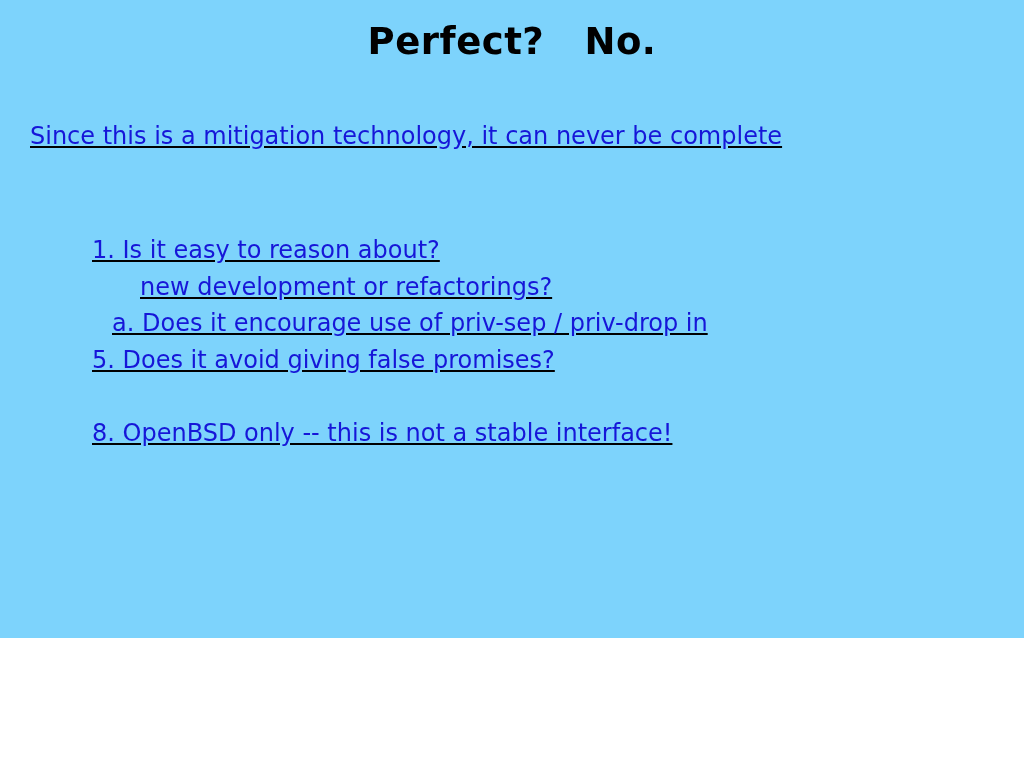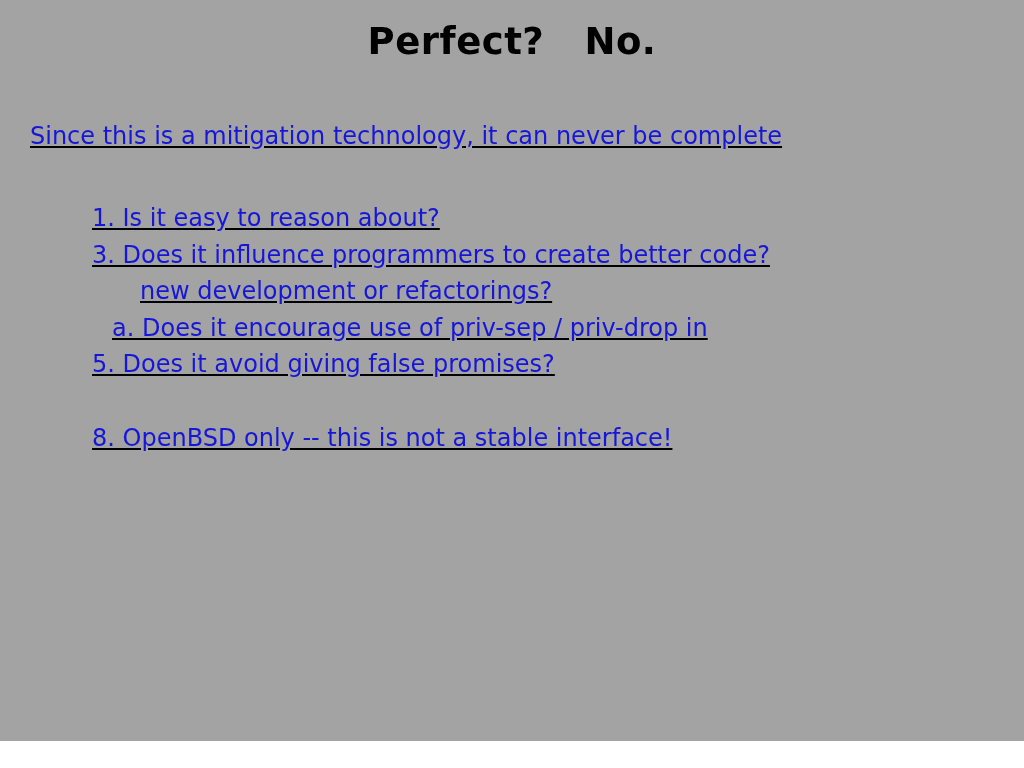--- a/index.html
+++ b/index.html
@@ -9,22 +9,22 @@
   body {
     width: 1024px;
     height: 768px;
     background: #ffffff;
     font-family: "Liberation Sans", sans-serif;
     overflow: hidden;
   }
   .slide {
     position: relative;
     width: 1024px;
-    height: 741px;
-    background: #a3a3a3;
+    height: 638px;
+    background: #7dd3fc;
   }
   .slide-title {
     position: absolute;
     top: 20px;
     left: 0;
     width: 1024px;
     text-align: center;
     font-family: "DejaVu Sans", sans-serif;
     font-weight: bold;
     font-size: 37px;
@@ -43,20 +43,21 @@
     font-family: "DejaVu Sans", sans-serif;
     font-size: 24px;
     color: #1616d8;
     line-height: 36px;
     white-space: pre;
   }
   .para-gap {
     height: 46px;
   }
   .list-block {
+    margin-top: 32px;
     padding-left: 62px;
   }
   .list-line {
     font-family: "DejaVu Sans", sans-serif;
     font-size: 24px;
     color: #1616d8;
     line-height: 36.5px;
     white-space: pre;
   }
   .indent-a {
@@ -81,21 +82,20 @@
     <div class="para">Since this is a mitigation technology, it can never be complete</div>
 
     <div class="para-gap"></div>
 
 
     <div class="list-block">
 
       <div class="list-line">1. Is it easy to reason about?</div>
 
 
-      <div class="list-line">3. Does it influence programmers to create better code?</div>
 
       <div class="list-line indent-a2">new development or refactorings?</div>
 
       <div class="list-line indent-a">a. Does it encourage use of priv-sep / priv-drop in</div>
 
 
       <div class="list-line">5. Does it avoid giving false promises?</div>
 
 
 

